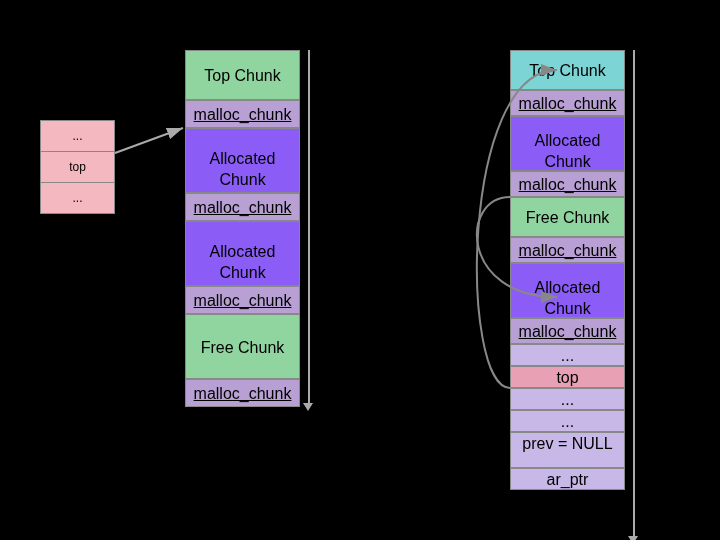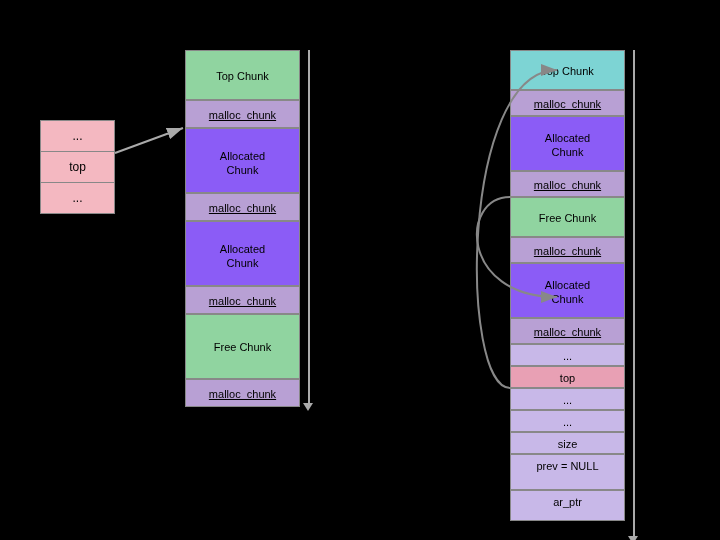--- a/index.html
+++ b/index.html
@@ -57,21 +57,21 @@
       left: 510px;
       width: 115px;
       display: flex;
       flex-direction: column;
     }
 
     .chunk {
       border: 1.5px solid #888;
       text-align: center;
       padding: 6px 4px;
-      font-size: 11px;
+      font-size: 16px;
       line-height: 1.3;
     }
 
     .color-green    { background: #90d4a0; }
     .color-purple   { background: #b8a0d4; text-decoration: underline; }
     .color-yellow   { background: #8b5cf6; }
     .color-teal     { background: #7dd4d4; }
     .color-pink     { background: #e8a0b4; }
     .color-lavender { background: #c8b8e8; }
 
@@ -115,23 +115,22 @@
     <div class="chunk color-yellow" style="height:55px;padding-top:14px;">Allocated<br>Chunk</div>
     <div class="chunk color-purple" style="height:26px;line-height:14px;">malloc_chunk</div>
     <div class="chunk color-green" style="height:40px;line-height:28px;">Free Chunk</div>
     <div class="chunk color-purple" style="height:26px;line-height:14px;">malloc_chunk</div>
     <div class="chunk color-yellow" style="height:55px;padding-top:14px;">Allocated<br>Chunk</div>
     <div class="chunk color-purple" style="height:26px;line-height:14px;">malloc_chunk</div>
     <div class="chunk color-lavender" style="height:22px;line-height:10px;">...</div>
     <div class="chunk color-pink" style="height:22px;line-height:10px;">top</div>
     <div class="chunk color-lavender" style="height:22px;line-height:10px;">...</div>
     <div class="chunk color-lavender" style="height:22px;line-height:10px;">...</div>
-    <div class="chunk color-lavender" style="height:22px;line-height:10px;">size</div>
     <div class="chunk color-lavender" style="height:36px;line-height:10px;">prev = NULL</div>
-    <div class="chunk color-lavender" style="height:31px;line-height:10px;">ar_ptr</div>
+    <div class="chunk color-lavender" style="height:22px;line-height:10px;">ar_ptr</div>
   </div>
 
   <div style="position:absolute;top:50px;left:633px;width:2px;height:490px;background:#aaa;"></div>
   <div style="position:absolute;top:536px;left:628px;width:0;height:0;border-left:5px solid transparent;border-right:5px solid transparent;border-top:8px solid #aaa;"></div>
 
   <svg class="arrows-svg">
 
     <defs>
       <marker id="arrowhead-gray" markerWidth="8" markerHeight="6" refX="8" refY="3" orient="auto">
         <polygon points="0 0, 8 3, 0 6" fill="#aaa"></polygon>

